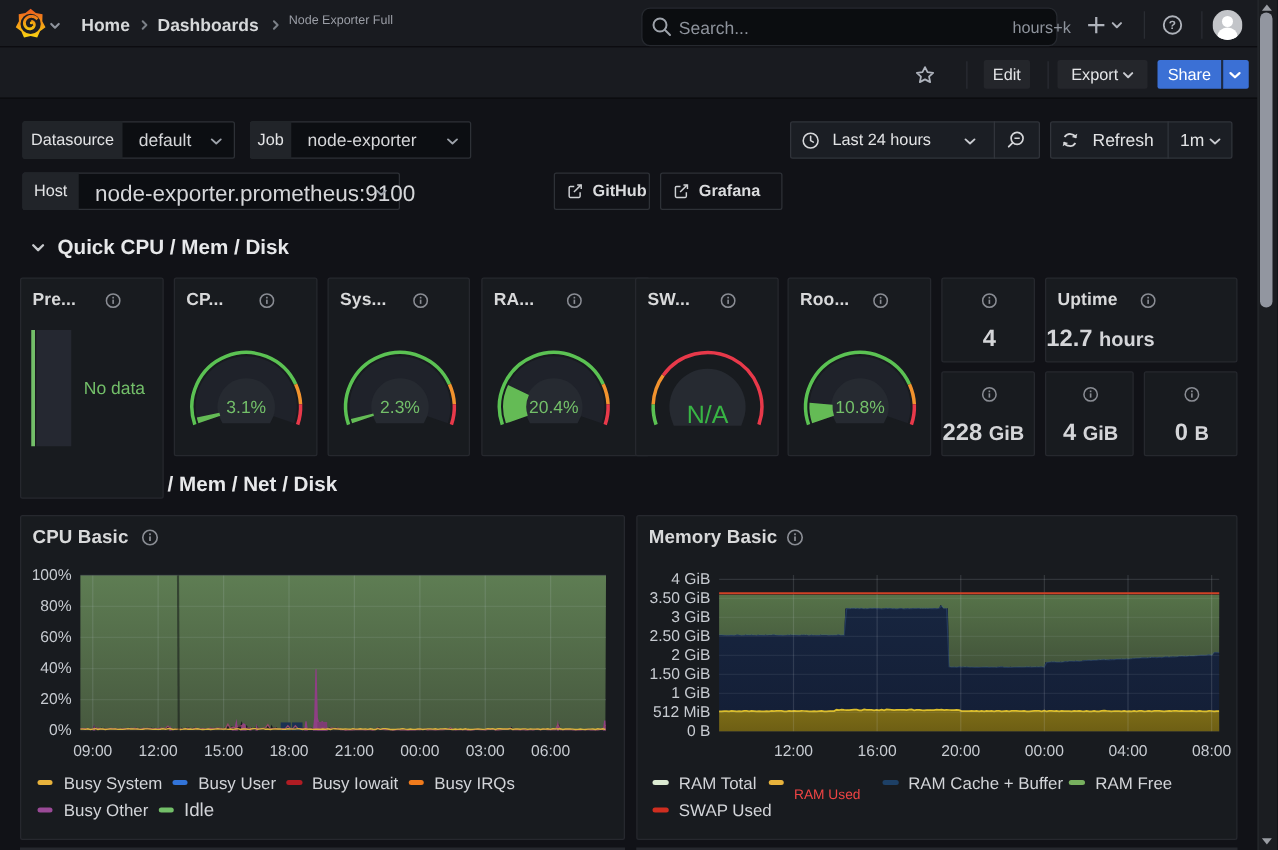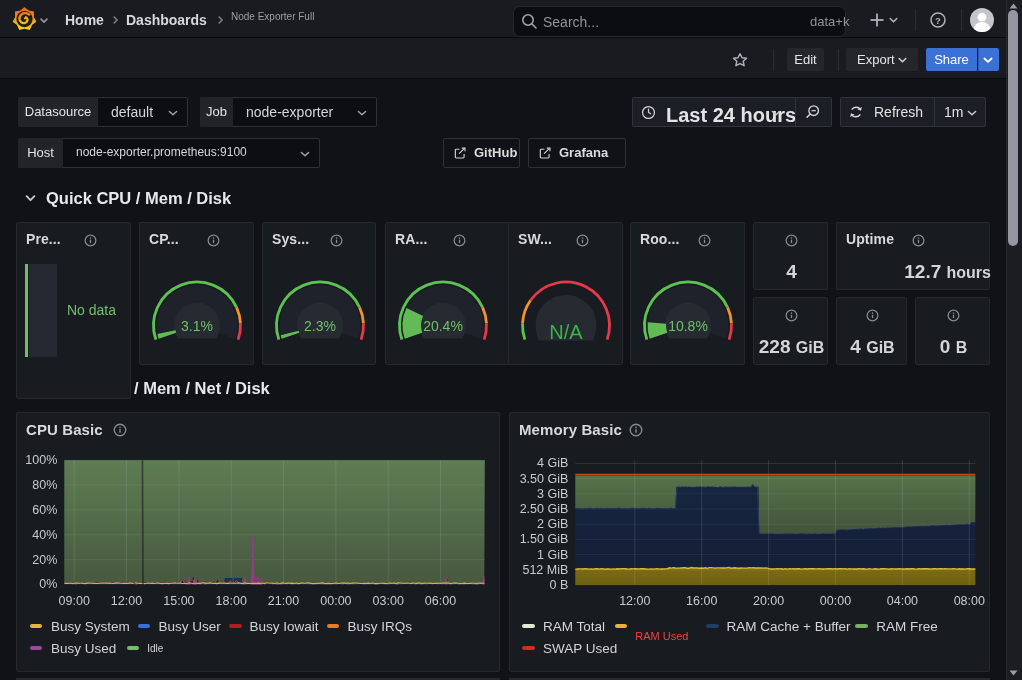--- a/index.html
+++ b/index.html
@@ -36,21 +36,21 @@
 <svg style="position:absolute;left:216px;top:15px" width="9" height="10" viewBox="0 0 9 10">
     <path d="M 3.15 2.0 L 6.12 5.0 L 3.15 8.0" fill="none" stroke="#7b8087" stroke-width="1.6" stroke-linecap="round" stroke-linejoin="round"></path>
   </svg>
 <div class="txt" style="left:231px;top:11px;font-size:10px;font-weight:400;color:#9b9ea6">Node Exporter Full</div>
 <div class="abs" style="left:513px;top:6px;width:333px;height:31px;background:#0b0d10;border:1px solid #26292f;border-radius:7px"></div>
 <svg class="abs" style="left:521px;top:13px" width="17" height="17" viewBox="0 0 17 17">
 <circle cx="7" cy="7" r="5.2" fill="none" stroke="#9ea3ab" stroke-width="1.6"></circle>
 <line x1="11" y1="11" x2="15" y2="15" stroke="#9ea3ab" stroke-width="1.6" stroke-linecap="round"></line>
   </svg>
 <div class="txt" style="left:543px;top:14px;font-size:14px;color:#8e939c">Search...</div>
-<div class="txt" style="left:810px;top:14px;font-size:13px;color:#8e939c">data+k</div>
+<div class="txt" style="left:810px;top:14px;font-size:13px;color:#8e939c">hours+k</div>
 <svg class="abs" style="left:869px;top:12px" width="16" height="16" viewBox="0 0 16 16">
 <line x1="8" y1="1.5" x2="8" y2="14.5" stroke="#aeb2ba" stroke-width="1.8"></line>
 <line x1="1.5" y1="8" x2="14.5" y2="8" stroke="#aeb2ba" stroke-width="1.8"></line>
   </svg>
 <svg style="position:absolute;left:888px;top:15px" width="11" height="10" viewBox="0 0 11 10">
     <path d="M 2.2 3.5 L 5.5 6.800000000000001 L 8.8 3.5" fill="none" stroke="#aeb2ba" stroke-width="1.6" stroke-linecap="round" stroke-linejoin="round"></path>
   </svg>
 <div class="abs" style="left:915px;top:9px;width:1px;height:22px;background:#2a2d33"></div>
 <svg class="abs" style="left:930px;top:12px" width="16" height="16" viewBox="0 0 16 16">
 <circle cx="8" cy="8" r="7" fill="none" stroke="#aeb2ba" stroke-width="1.5"></circle>
@@ -94,21 +94,21 @@
     <path d="M 2.4000000000000004 3.5 L 6.0 6.800000000000001 L 9.600000000000001 3.5" fill="none" stroke="#9ea3ab" stroke-width="1.5" stroke-linecap="round" stroke-linejoin="round"></path>
   </svg>
 <div class="abs" style="left:200px;top:97px;width:177px;height:30px;border:1px solid #2e3137;border-radius:2px;background:#0c0e12"></div>
 <div class="abs" style="left:200px;top:97px;width:33px;height:30px;background:#212429;border-radius:2px 0 0 2px;line-height:30px;text-align:center;font-size:13px;font-weight:500;color:#e2e3e5">Job</div>
 <div class="txt" style="left:246px;top:104px;font-size:14px;color:#d5d6d9">node-exporter</div>
 <svg style="position:absolute;left:356px;top:108px" width="12" height="10" viewBox="0 0 12 10">
     <path d="M 2.4000000000000004 3.5 L 6.0 6.800000000000001 L 9.600000000000001 3.5" fill="none" stroke="#9ea3ab" stroke-width="1.5" stroke-linecap="round" stroke-linejoin="round"></path>
   </svg>
 <div class="abs" style="left:18px;top:138px;width:302px;height:30px;border:1px solid #2e3137;border-radius:2px;background:#0c0e12"></div>
 <div class="abs" style="left:18px;top:138px;width:45px;height:30px;background:#212429;border-radius:2px 0 0 2px;line-height:30px;text-align:center;font-size:13px;font-weight:500;color:#e2e3e5">Host</div>
-<div class="txt" style="left:76px;top:145px;font-size:12px;color:#d5d6d9">node-exporter.prometheus:9100</div>
+<div class="txt" style="left:76px;top:145px;font-size:18px;color:#d5d6d9">node-exporter.prometheus:9100</div>
 <svg style="position:absolute;left:299px;top:149px" width="12" height="10" viewBox="0 0 12 10">
     <path d="M 2.4000000000000004 3.5 L 6.0 6.800000000000001 L 9.600000000000001 3.5" fill="none" stroke="#9ea3ab" stroke-width="1.5" stroke-linecap="round" stroke-linejoin="round"></path>
   </svg>
 <div class="abs" style="left:443px;top:138px;width:77px;height:30px;border:1px solid #2e3137;border-radius:2px"></div>
 <svg class="abs" style="left:453px;top:146px" width="14" height="14" viewBox="0 0 24 24">
 <path d="M19 13.5V19a1.5 1.5 0 0 1-1.5 1.5h-12A1.5 1.5 0 0 1 4 19V7a1.5 1.5 0 0 1 1.5-1.5H11" fill="none" stroke="#cfd1d4" stroke-width="2"></path>
 <path d="M15 3.5h5.5V9" fill="none" stroke="#cfd1d4" stroke-width="2"></path>
 <line x1="10.5" y1="13" x2="20 " y2="3.6" stroke="#cfd1d4" stroke-width="2"></line>
   </svg>
 <div class="txt" style="left:474px;top:145px;font-size:13px;font-weight:700;color:#dadbdd">GitHub</div>
@@ -117,21 +117,21 @@
 <path d="M19 13.5V19a1.5 1.5 0 0 1-1.5 1.5h-12A1.5 1.5 0 0 1 4 19V7a1.5 1.5 0 0 1 1.5-1.5H11" fill="none" stroke="#cfd1d4" stroke-width="2"></path>
 <path d="M15 3.5h5.5V9" fill="none" stroke="#cfd1d4" stroke-width="2"></path>
 <line x1="10.5" y1="13" x2="20 " y2="3.6" stroke="#cfd1d4" stroke-width="2"></line>
   </svg>
 <div class="txt" style="left:559px;top:145px;font-size:13px;font-weight:700;color:#dadbdd">Grafana</div>
 <div class="abs" style="left:632px;top:97px;width:200px;height:30px;background:#1b1e24;border:1px solid #31343b;border-radius:2px"></div>
 <svg class="abs" style="left:641px;top:105px" width="15" height="15" viewBox="0 0 24 24">
 <circle cx="12" cy="12" r="9.5" fill="none" stroke="#d5d6d9" stroke-width="2"></circle>
 <path d="M12 6.5V12l3.5 2" fill="none" stroke="#d5d6d9" stroke-width="2" stroke-linecap="round"></path>
   </svg>
-<div class="txt" style="left:666px;top:104px;font-size:20px;font-weight:700;color:#e2e3e5">Last 24 hours</div>
+<div class="txt" style="left:666px;top:104px;font-size:13px;font-weight:400;color:#e2e3e5">Last 24 hours</div>
 <svg style="position:absolute;left:770px;top:108px" width="12" height="10" viewBox="0 0 12 10">
     <path d="M 2.4000000000000004 3.5 L 6.0 6.800000000000001 L 9.600000000000001 3.5" fill="none" stroke="#c9cbd0" stroke-width="1.5" stroke-linecap="round" stroke-linejoin="round"></path>
   </svg>
 <div class="abs" style="left:795px;top:97px;width:1px;height:30px;background:#31343b"></div>
 <svg class="abs" style="left:805px;top:104px" width="16" height="16" viewBox="0 0 24 24">
 <circle cx="13" cy="10" r="7.2" fill="none" stroke="#d5d6d9" stroke-width="2"></circle>
 <line x1="9.8" y1="10" x2="16.2" y2="10" stroke="#d5d6d9" stroke-width="1.8"></line>
 <line x1="7.6" y1="15.4" x2="3" y2="20" stroke="#d5d6d9" stroke-width="2.2" stroke-linecap="round"></line>
   </svg>
 <div class="abs" style="left:840px;top:97px;width:146px;height:30px;background:#1b1e24;border:1px solid #31343b;border-radius:2px"></div>
@@ -257,29 +257,29 @@
     </svg>
     <div class="abs" style="left:0;top:38px;width:75px;text-align:center;font-size:19px;font-weight:700;color:#d4d5d8">4</div>
   </div>
 <div class="panel" style="left:836px;top:222px;width:154px;height:68px">
     <div class="ptitle">Uptime</div>
     <svg style="position:absolute;left:75px;top:11px" width="13" height="13" viewBox="0 0 16 16">
       <circle cx="8" cy="8" r="6.6" fill="none" stroke="#898c93" stroke-width="1.5"></circle>
       <rect x="7.2" y="7" width="1.6" height="4.2" fill="#898c93"></rect>
       <rect x="7.2" y="4.2" width="1.6" height="1.7" fill="#898c93"></rect>
     </svg>
-    <div class="abs" style="left:0;top:38px;width:154px;text-align:right;font-size:19px;font-weight:700;color:#d4d5d8">12.7 <span style="font-size:16px">hours</span></div>
+    <div class="abs" style="left:0;top:38px;width:154px;text-align:left;font-size:19px;font-weight:700;color:#d4d5d8">12.7 <span style="font-size:16px">hours</span></div>
   </div>
 <div class="panel" style="left:753px;top:297px;width:75px;height:68px">
     <svg style="position:absolute;left:31px;top:11px" width="13" height="13" viewBox="0 0 16 16">
       <circle cx="8" cy="8" r="6.6" fill="none" stroke="#898c93" stroke-width="1.5"></circle>
       <rect x="7.2" y="7" width="1.6" height="4.2" fill="#898c93"></rect>
       <rect x="7.2" y="4.2" width="1.6" height="1.7" fill="#898c93"></rect>
     </svg>
-    <div class="abs" style="left:0;top:38px;width:75px;text-align:center;font-size:19px;font-weight:700;color:#d4d5d8">228 <span style="font-size:16px">GiB</span></div>
+    <div class="abs" style="left:0;top:38px;width:75px;text-align:left;font-size:19px;font-weight:700;color:#d4d5d8">228 <span style="font-size:16px">GiB</span></div>
   </div>
 <div class="panel" style="left:836px;top:297px;width:71px;height:68px">
     <svg style="position:absolute;left:29px;top:11px" width="13" height="13" viewBox="0 0 16 16">
       <circle cx="8" cy="8" r="6.6" fill="none" stroke="#898c93" stroke-width="1.5"></circle>
       <rect x="7.2" y="7" width="1.6" height="4.2" fill="#898c93"></rect>
       <rect x="7.2" y="4.2" width="1.6" height="1.7" fill="#898c93"></rect>
     </svg>
     <div class="abs" style="left:0;top:38px;width:71px;text-align:center;font-size:19px;font-weight:700;color:#d4d5d8">4 <span style="font-size:16px">GiB</span></div>
   </div>
 <div class="panel" style="left:915px;top:297px;width:75px;height:68px">
@@ -352,23 +352,23 @@
       </svg></div>
     <div class="abs" style="left:12.8px;top:211px;width:12.5px;height:4px;border-radius:2px;background:#e8b33c"></div>
     <div class="txt" style="left:34.1px;top:205.5px;font-size:13.5px;line-height:15px;color:#d2d4d8">Busy System</div>
     <div class="abs" style="left:120.7px;top:211px;width:12.5px;height:4px;border-radius:2px;background:#3274d9"></div>
     <div class="txt" style="left:141.6px;top:205.5px;font-size:13.5px;line-height:15px;color:#d2d4d8">Busy User</div>
     <div class="abs" style="left:212.1px;top:211px;width:12.5px;height:4px;border-radius:2px;background:#b01c23"></div>
     <div class="txt" style="left:232.5px;top:205.5px;font-size:13.5px;line-height:15px;color:#d2d4d8">Busy Iowait</div>
     <div class="abs" style="left:309.6px;top:211px;width:12.5px;height:4px;border-radius:2px;background:#f07b1c"></div>
     <div class="txt" style="left:330.4px;top:205.5px;font-size:13.5px;line-height:15px;color:#d2d4d8">Busy IRQs</div>
     <div class="abs" style="left:12.8px;top:233px;width:12.5px;height:4px;border-radius:2px;background:#9a4a97"></div>
-    <div class="txt" style="left:34.1px;top:227.5px;font-size:13.5px;line-height:15px;color:#d2d4d8">Busy Used</div>
+    <div class="txt" style="left:34.1px;top:227.5px;font-size:13.5px;line-height:15px;color:#d2d4d8">Busy Other</div>
     <div class="abs" style="left:109.8px;top:233px;width:12.5px;height:4px;border-radius:2px;background:#73bf69"></div>
-    <div class="txt" style="left:130.2px;top:227.5px;font-size:10px;line-height:15px;color:#d2d4d8">Idle</div>
+    <div class="txt" style="left:130.2px;top:227.5px;font-size:15px;line-height:15px;color:#d2d4d8">Idle</div>
   </div>
 <div class="panel" style="left:509px;top:412px;width:481px;height:260px">
     <div class="ptitle" style="font-size:15px">Memory Basic</div>
     <svg style="position:absolute;left:119px;top:10px" width="14" height="14" viewBox="0 0 16 16">
       <circle cx="8" cy="8" r="6.6" fill="none" stroke="#898c93" stroke-width="1.5"></circle>
       <rect x="7.2" y="7" width="1.6" height="4.2" fill="#898c93"></rect>
       <rect x="7.2" y="4.2" width="1.6" height="1.7" fill="#898c93"></rect>
     </svg>
     <div class="abs" style="left:0;top:0"><svg width="481" height="260" viewBox="0 0 481 260">
         <defs>

